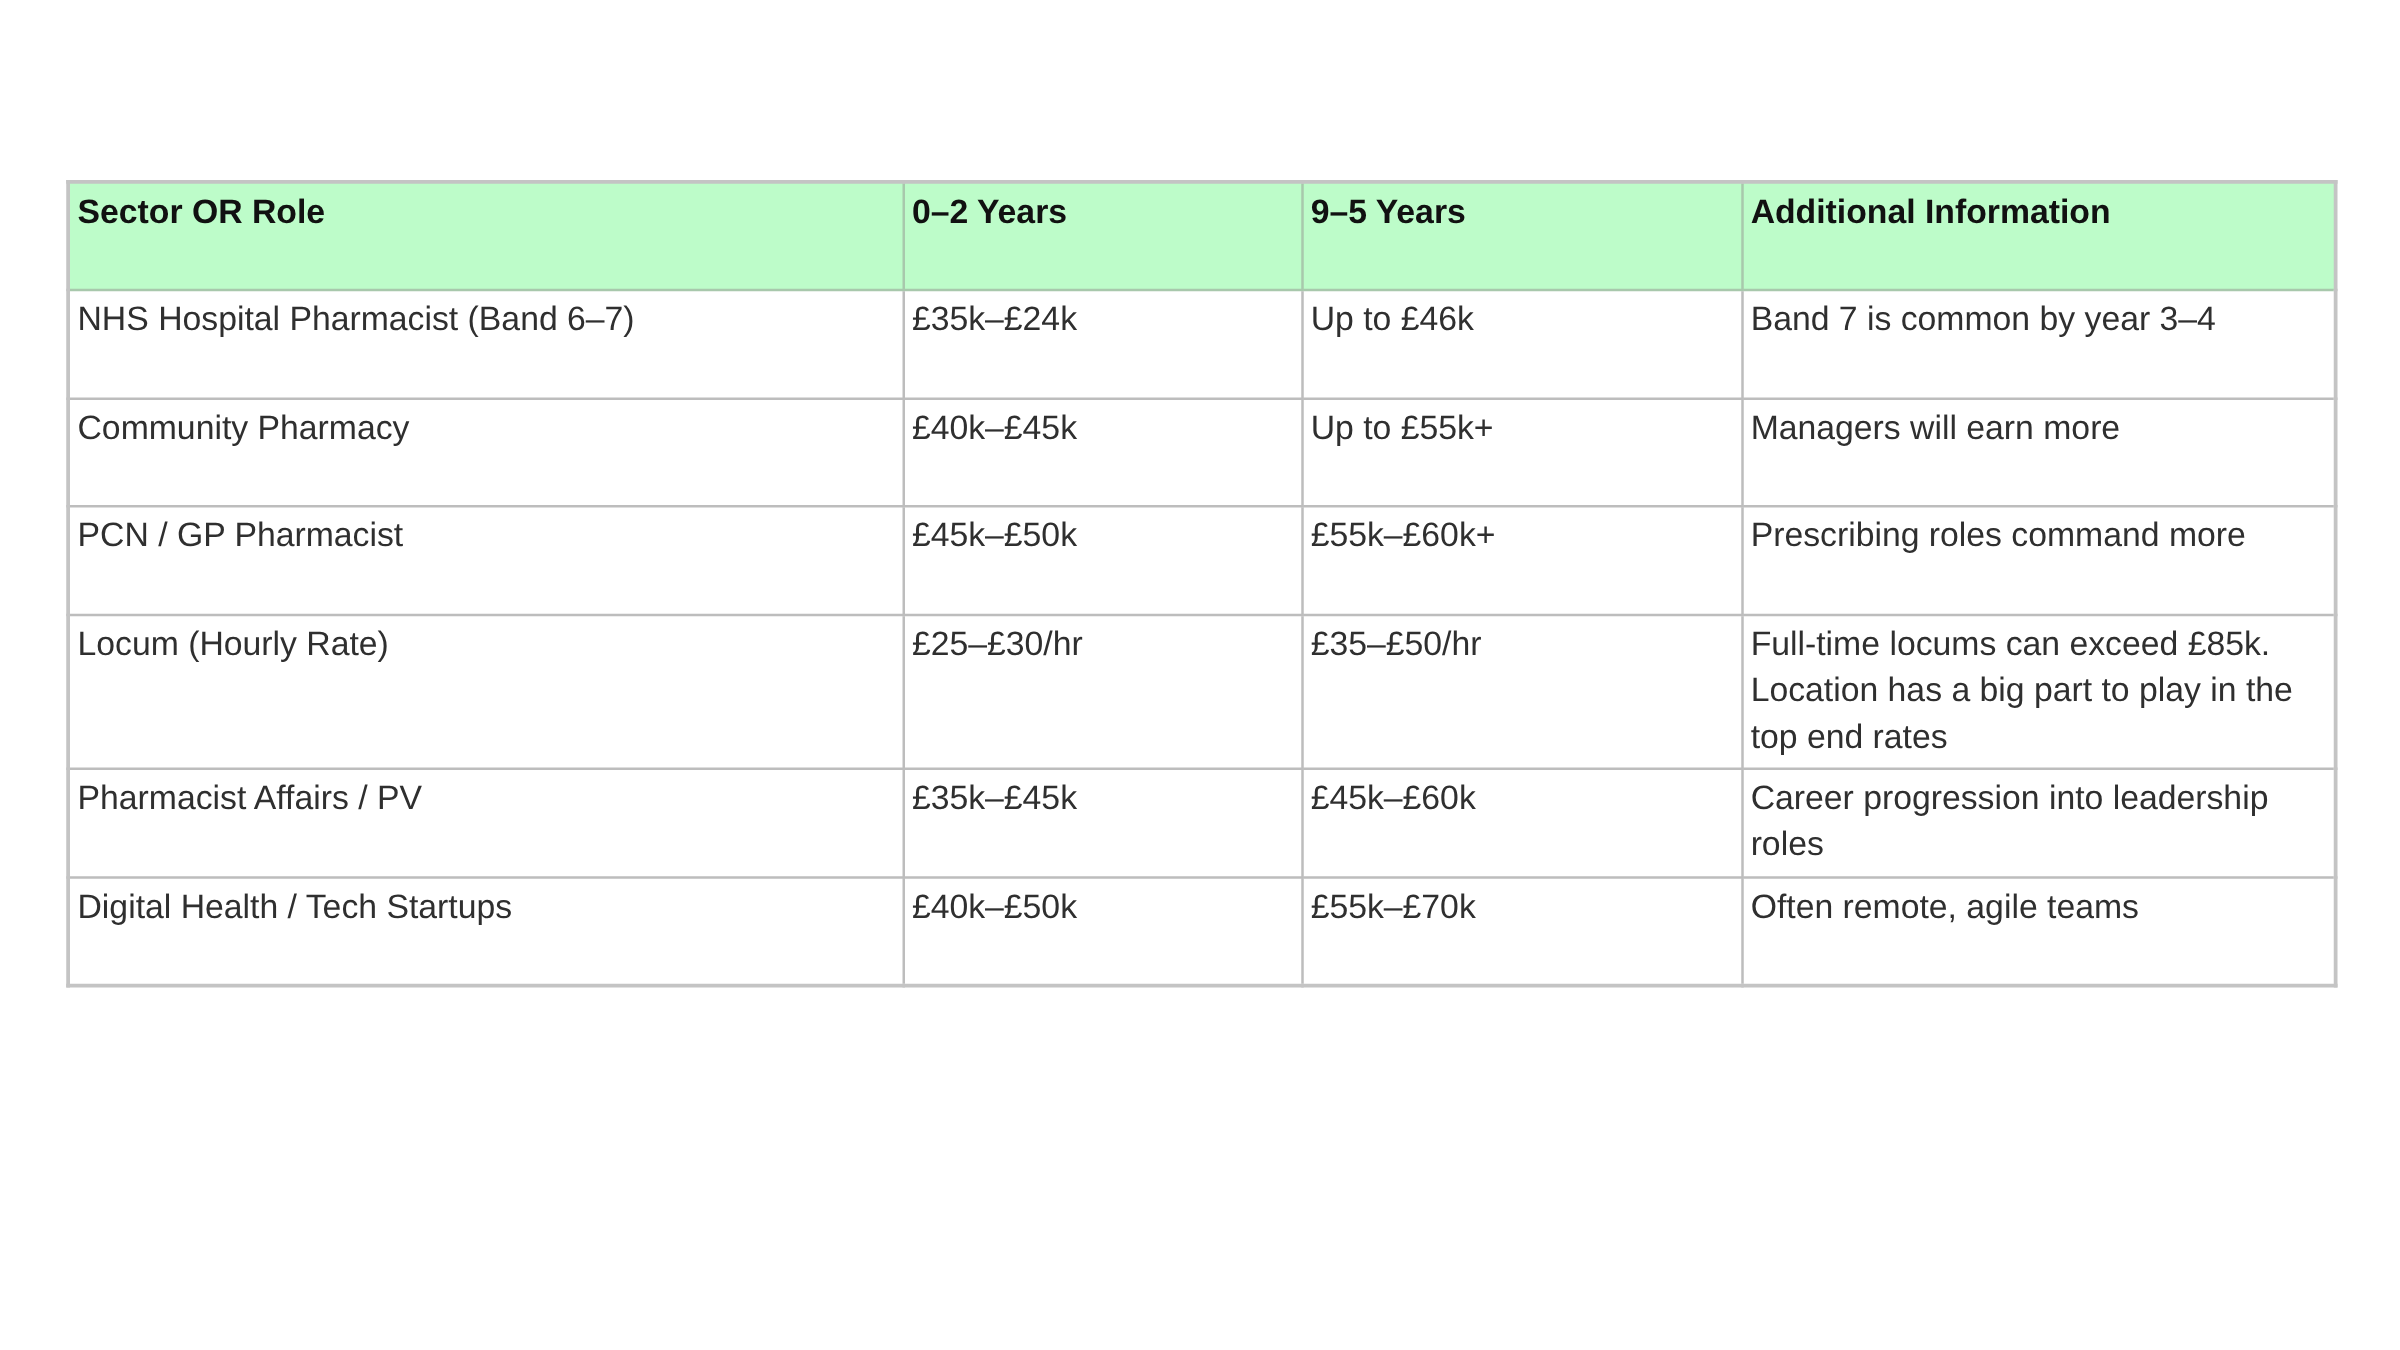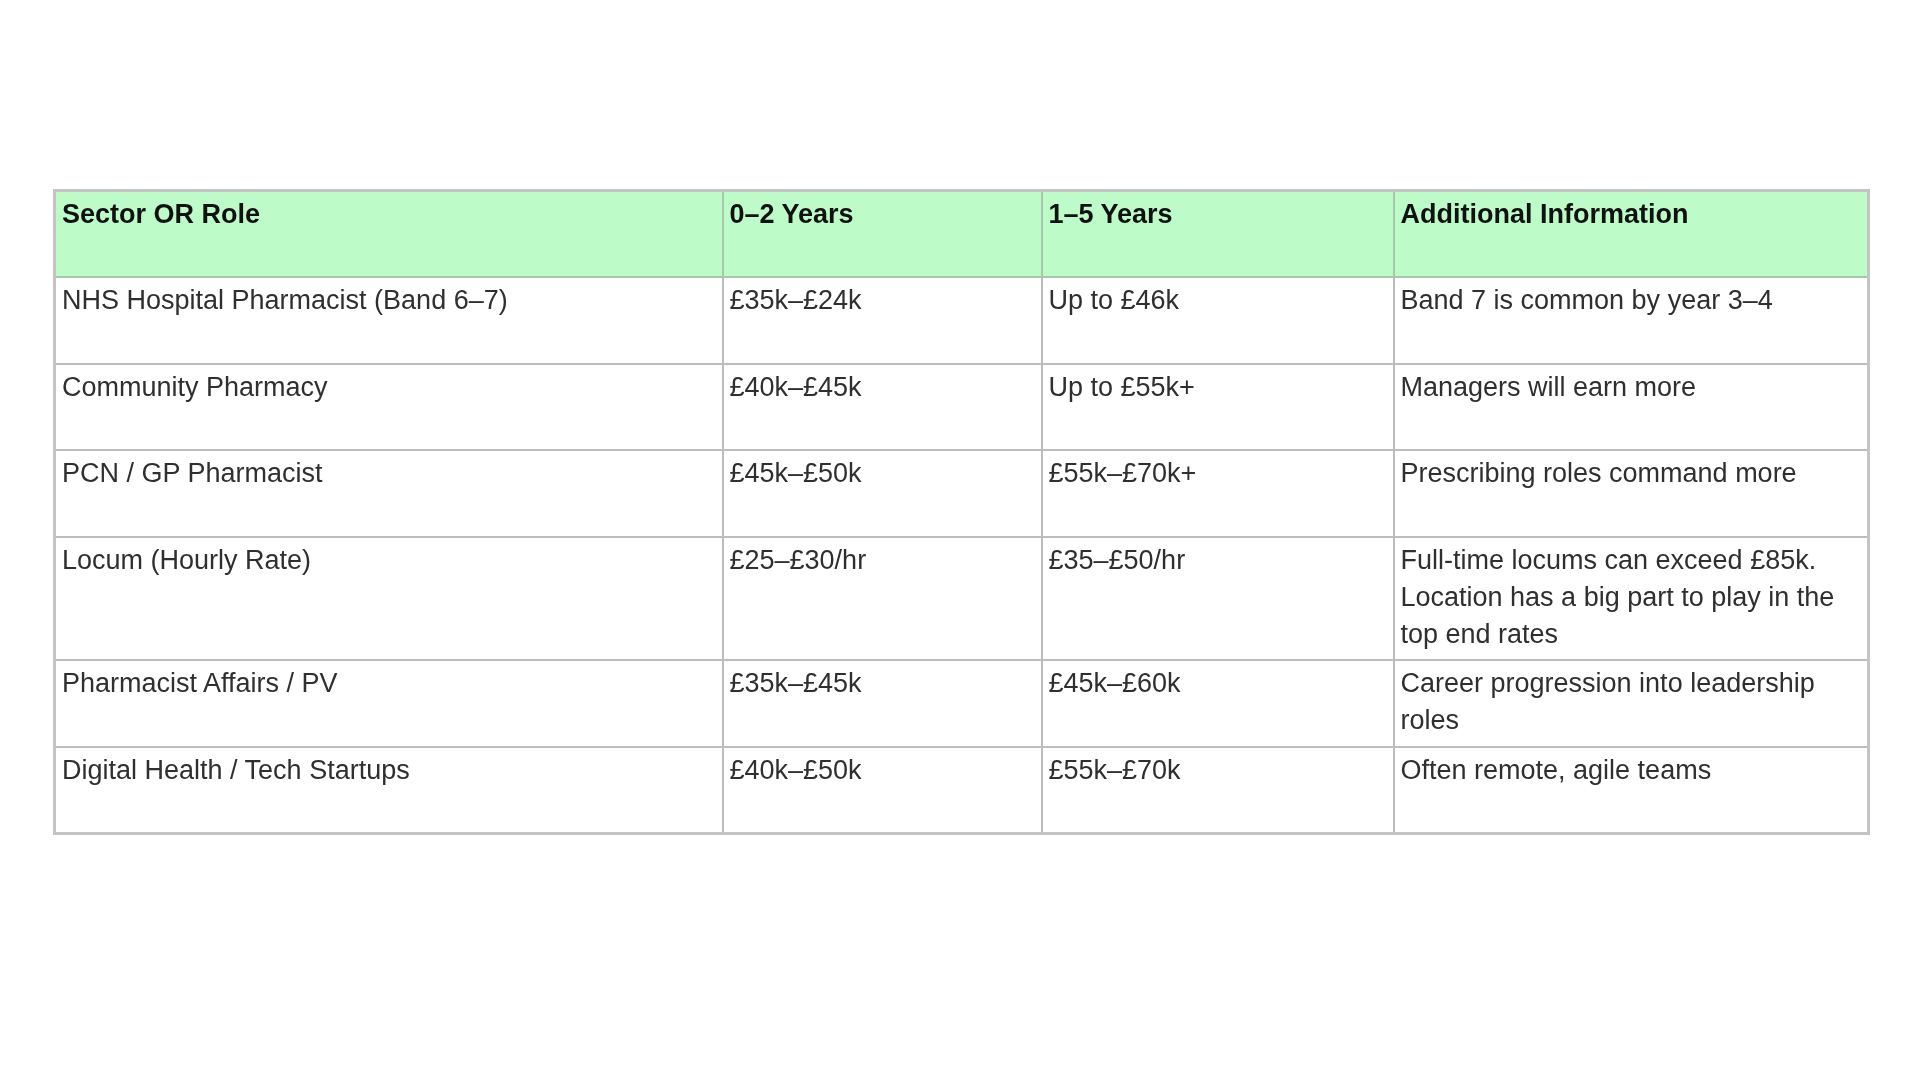--- a/index.html
+++ b/index.html
@@ -13,21 +13,20 @@
     body {
       font-family: "Liberation Sans", "DejaVu Sans", sans-serif;
       color: #2a2a2a;
       position: relative;
     }
     .table-wrap {
       position: absolute;
       left: 53px;
       top: 144px;
       width: 1840px;
-      margin-top: 45px;
     }
     table {
       border-collapse: collapse;
       width: 1814px;
       table-layout: fixed;
       border: 3px solid #c4c4c4;
     }
     col.c1 { width: 668px; }
     col.c2 { width: 319px; }
     col.c3 { width: 352px; }
@@ -64,41 +63,41 @@
     <colgroup>
       <col class="c1">
         <col class="c2">
         <col class="c3">
         <col class="c4">
     </colgroup>
     <thead>
       <tr>
         <th>Sector OR Role</th>
         <th>0–2 Years</th>
-        <th>1–5 Years</th>
+        <th>9–5 Years</th>
         <th>Additional Information</th>
       </tr>
     </thead>
     <tbody>
       <tr class="r-h2">
         <td>NHS Hospital Pharmacist (Band 6–7)</td>
         <td>£35k–£24k</td>
         <td>Up to £46k</td>
         <td>Band 7 is common by year 3–4</td>
       </tr>
       <tr class="r-h1">
         <td>Community Pharmacy</td>
         <td>£40k–£45k</td>
         <td>Up to £55k+</td>
         <td>Managers will earn more</td>
       </tr>
       <tr class="r-h2">
         <td>PCN / GP Pharmacist</td>
         <td>£45k–£50k</td>
-        <td>£55k–£70k+</td>
+        <td>£55k–£60k+</td>
         <td>Prescribing roles command more</td>
       </tr>
       <tr class="r-h3">
         <td>Locum (Hourly Rate)</td>
         <td>£25–£30/hr</td>
         <td>£35–£50/hr</td>
         <td>Full-time locums can exceed £85k. Location has a big part to play in the top end rates</td>
       </tr>
       <tr class="r-h2">
         <td>Pharmacist Affairs / PV</td>

